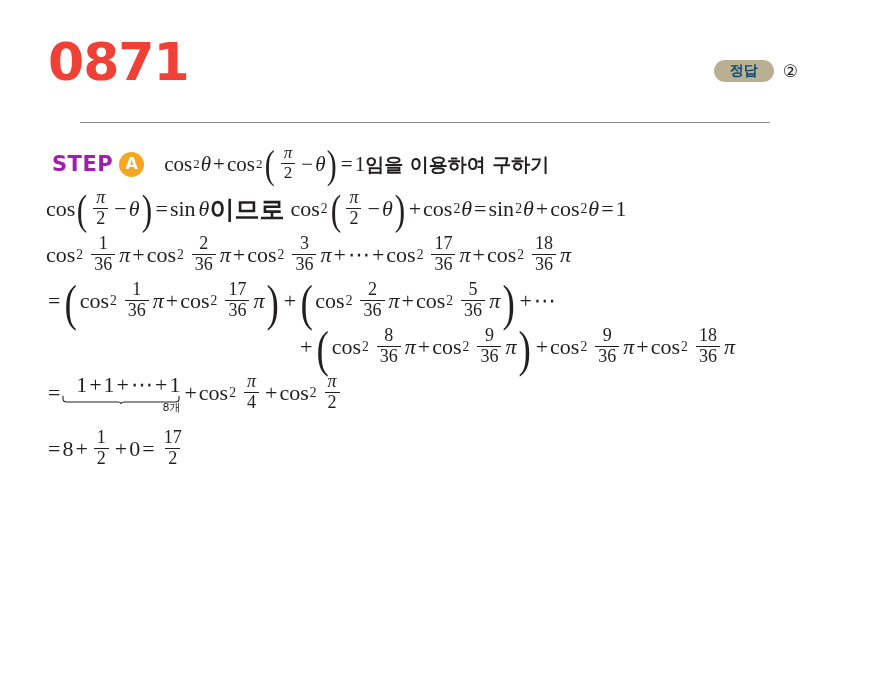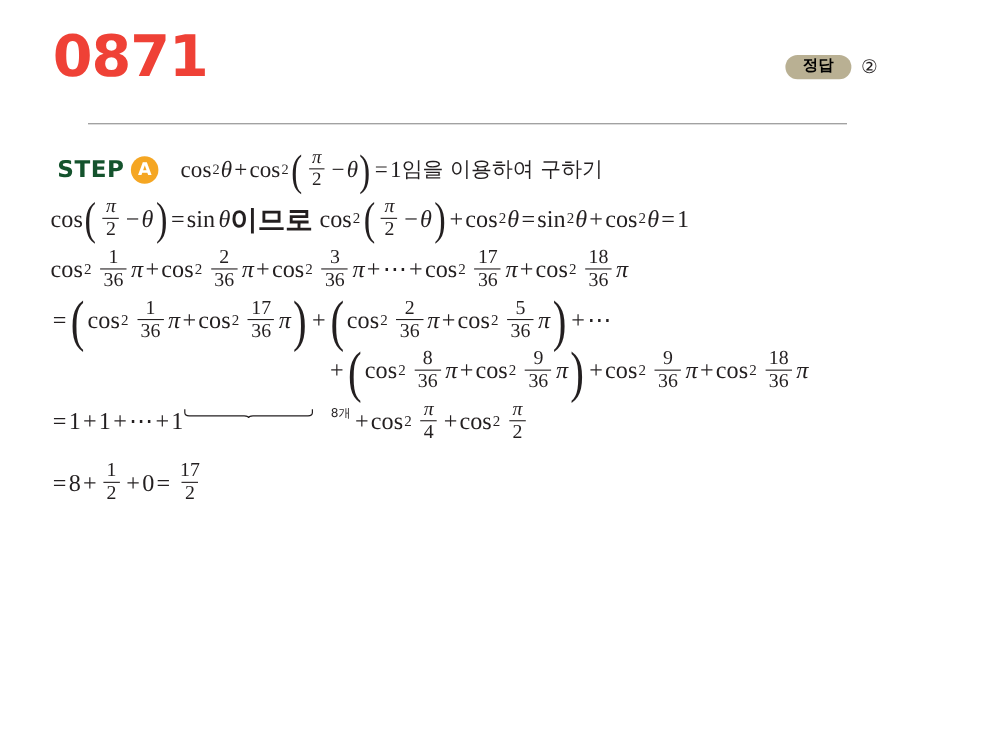--- a/index.html
+++ b/index.html
@@ -12,21 +12,21 @@
     background: #ffffff;
     font-family: "Liberation Serif", serif;
     color: #231f20;
     overflow: hidden;
   }
   .page {
     position: relative;
     width: 848px;
     height: 680px;
     box-sizing: border-box;
-    padding: 0 40px;
+    padding: 10px 40px;
   }
 
   
   .header {
     position: relative;
     height: 108px;
   }
   .prob-no {
     position: absolute;
     left: 8px;
@@ -40,22 +40,22 @@
   .answer-wrap {
     position: absolute;
     right: 10px;
     top: 50px;
     display: flex;
     align-items: center;
     gap: 9px;
   }
   .answer-tag {
     background: #b9b093;
-    color: #000000;
-    font-family: Liberation Serif, serif;
+    color: #0c4a6e;
+    font-family: Liberation Sans, sans-serif;
     font-size: 14px;
     font-weight: bold;
     border-radius: 11px;
     padding: 3px 16px 4px 16px;
     line-height: 1.1;
   }
   .answer-val {
     font-family: "DejaVu Sans", sans-serif;
     font-size: 17px;
     color: #231f20;
@@ -81,21 +81,21 @@
     display: flex;
     align-items: center;
     gap: 8px;
     margin: 0 0 6px 12px;
     height: 36px;
   }
   .step-word {
     font-family: "DejaVu Sans", sans-serif;
     font-weight: bold;
     font-size: 21px;
-    color: #14532d;
+    color: #a21caf;
     letter-spacing: 0.5px;
   }
   .step-badge {
     width: 25px;
     height: 25px;
     border-radius: 50%;
     background: #f5a623;
     color: #ffffff;
     font-family: "DejaVu Sans", sans-serif;
     font-weight: bold;
@@ -106,21 +106,21 @@
     margin-left: -2px;
   }
   .step-text {
     margin-left: 12px;
     font-size: 21px;
     display: flex;
     align-items: center;
   }
   .kr {
     font-family: "DejaVu Sans", sans-serif;
-    font-weight: normal;
+    font-weight: bold;
     font-size: 19px;
     text-align: center;
   }
   .kr-reg {
     font-family: "DejaVu Sans", sans-serif;
     font-size: 25px;
     font-weight: bold;
   }
 
   .math-line {
@@ -179,22 +179,22 @@
     line-height: 0.45;
     vertical-align: middle;
     position: relative;
     top: 2px;
     transform: scaleX(0.72);
   }
 
   
   .brace-group {
     display: inline-flex;
-    flex-direction: row;
-    align-items: flex-start;
+    flex-direction: column;
+    align-items: flex-end;
     position: relative;
     margin-right: 2px;
   }
   .brace-group .terms { }
   .brace-svg { display: block; margin-top: -1px; }
   .brace-label {
     font-family: "DejaVu Sans", sans-serif;
     font-size: 11px;
     margin-top: -2px;
     margin-left: 16px;

